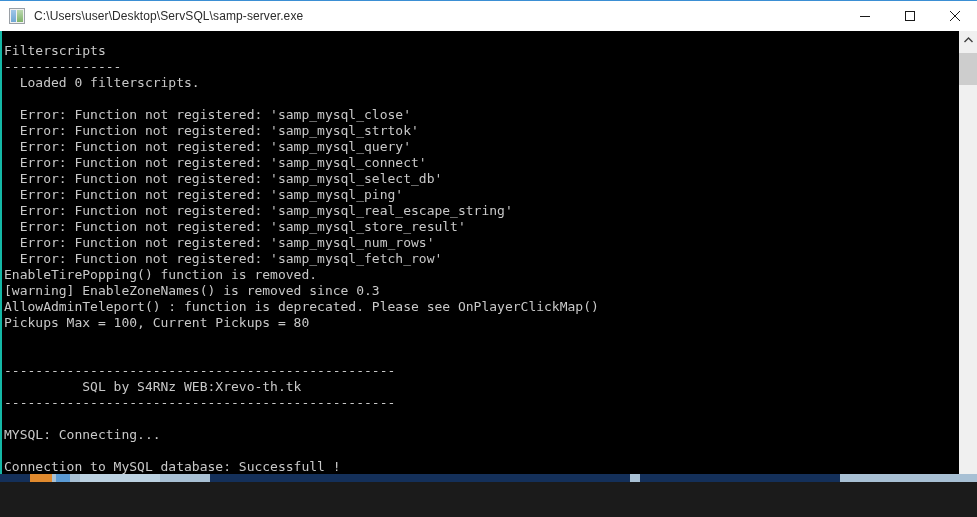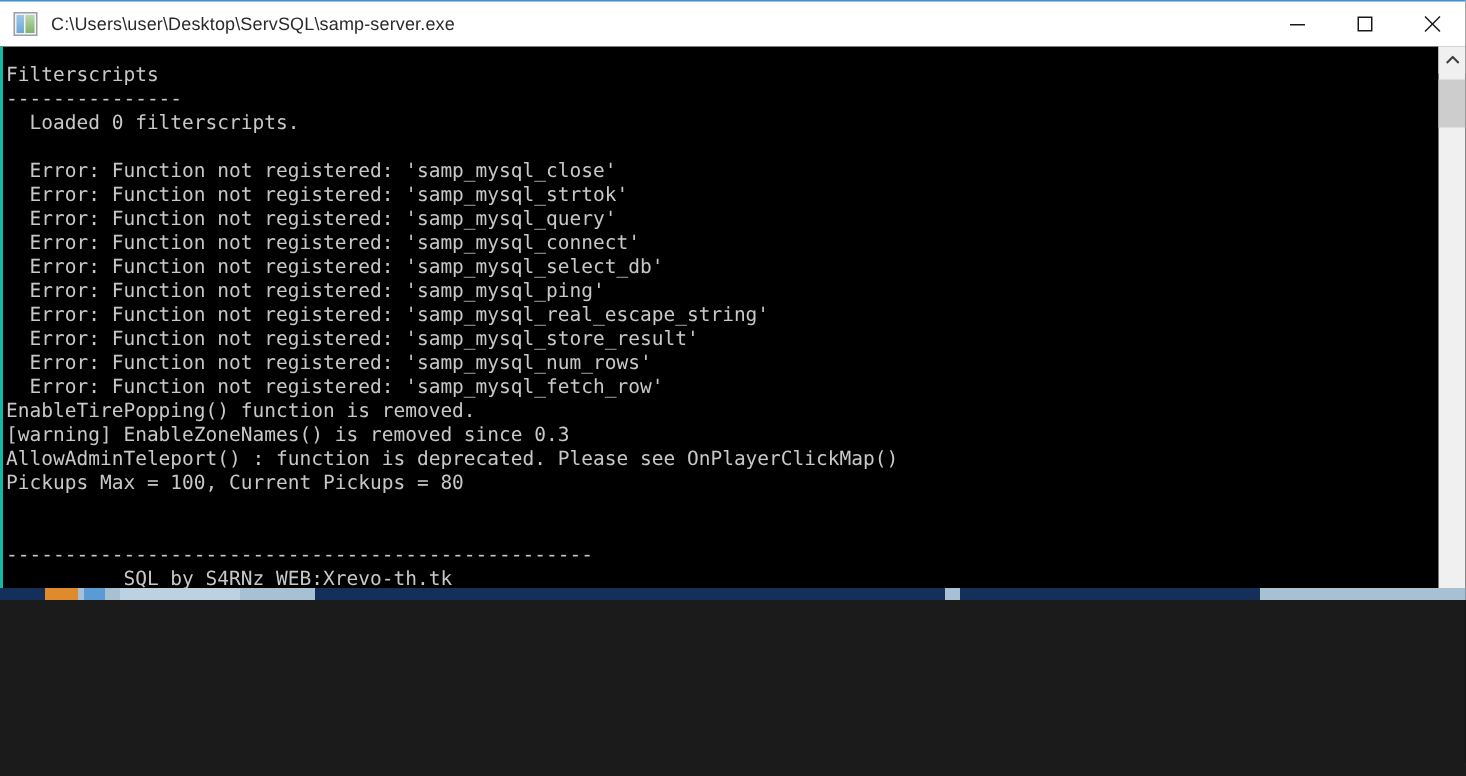--- a/index.html
+++ b/index.html
@@ -12,21 +12,21 @@
     width: 977px;
     height: 517px;
     overflow: hidden;
     font-family: "Liberation Sans", sans-serif;
   }
 
   .window {
     position: absolute;
     left: 0; top: 0;
     width: 977px;
-    height: 400px;
+    height: 482px;
     background: #ffffff;
     box-sizing: border-box;
     overflow: hidden;
   }
 
   
   .titlebar {
     position: absolute;
     left: 0; top: 0;
     width: 977px;

